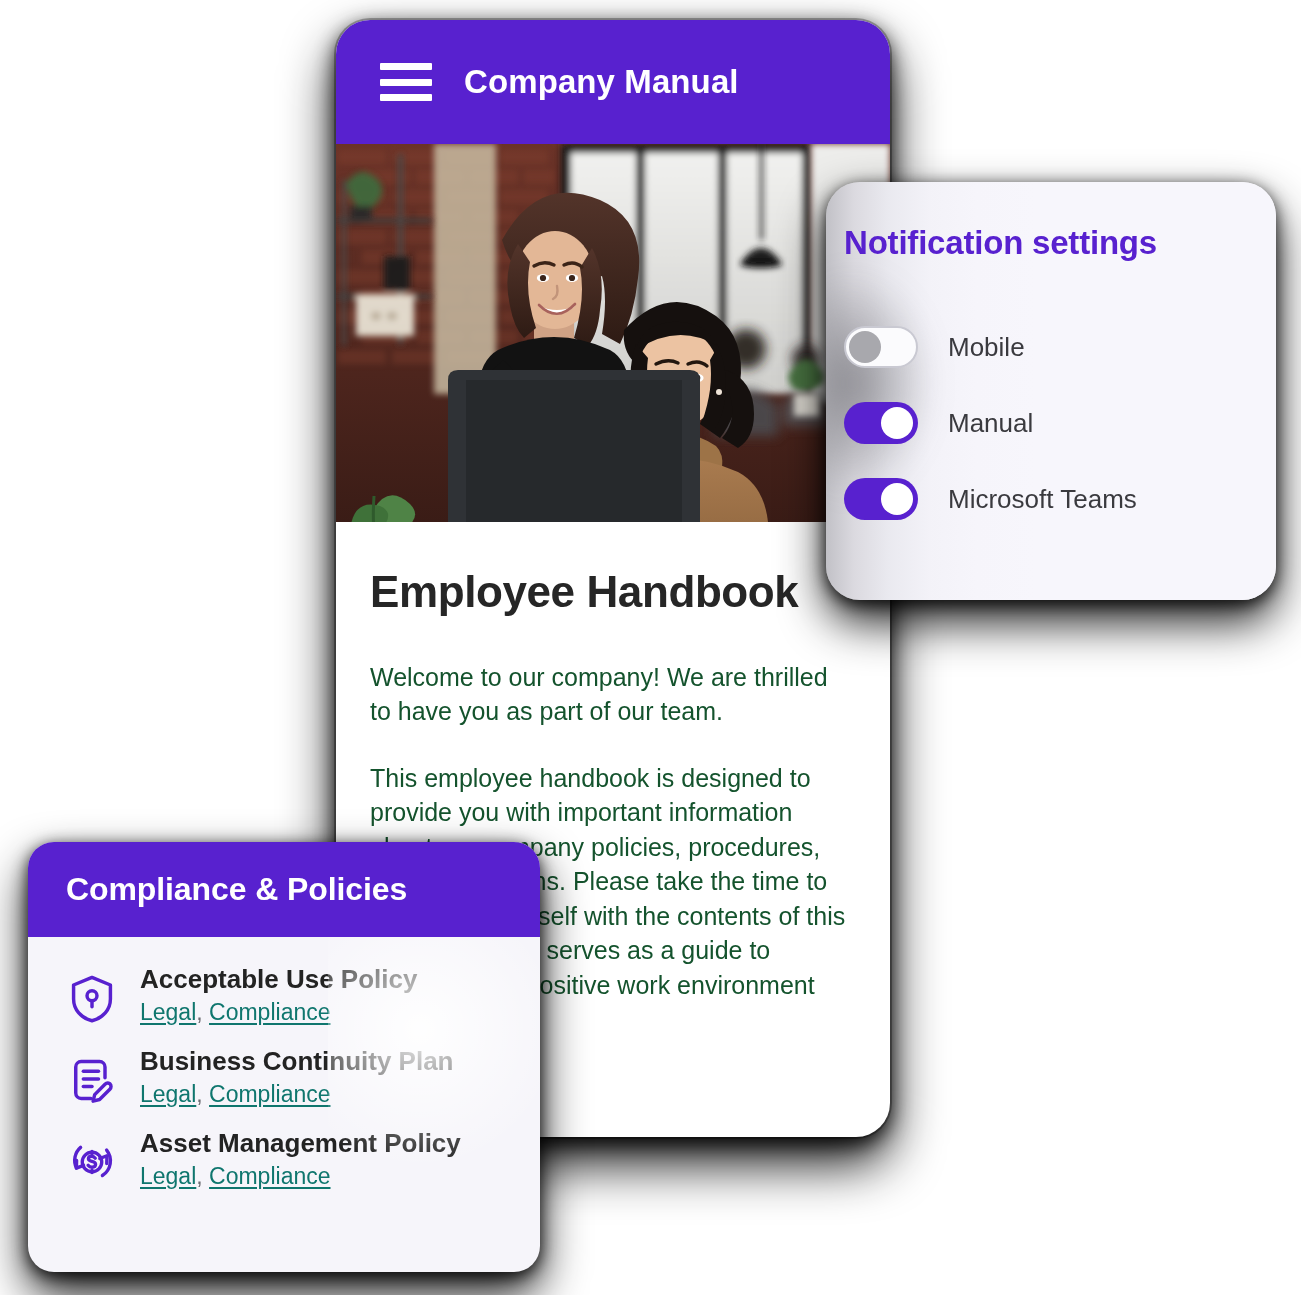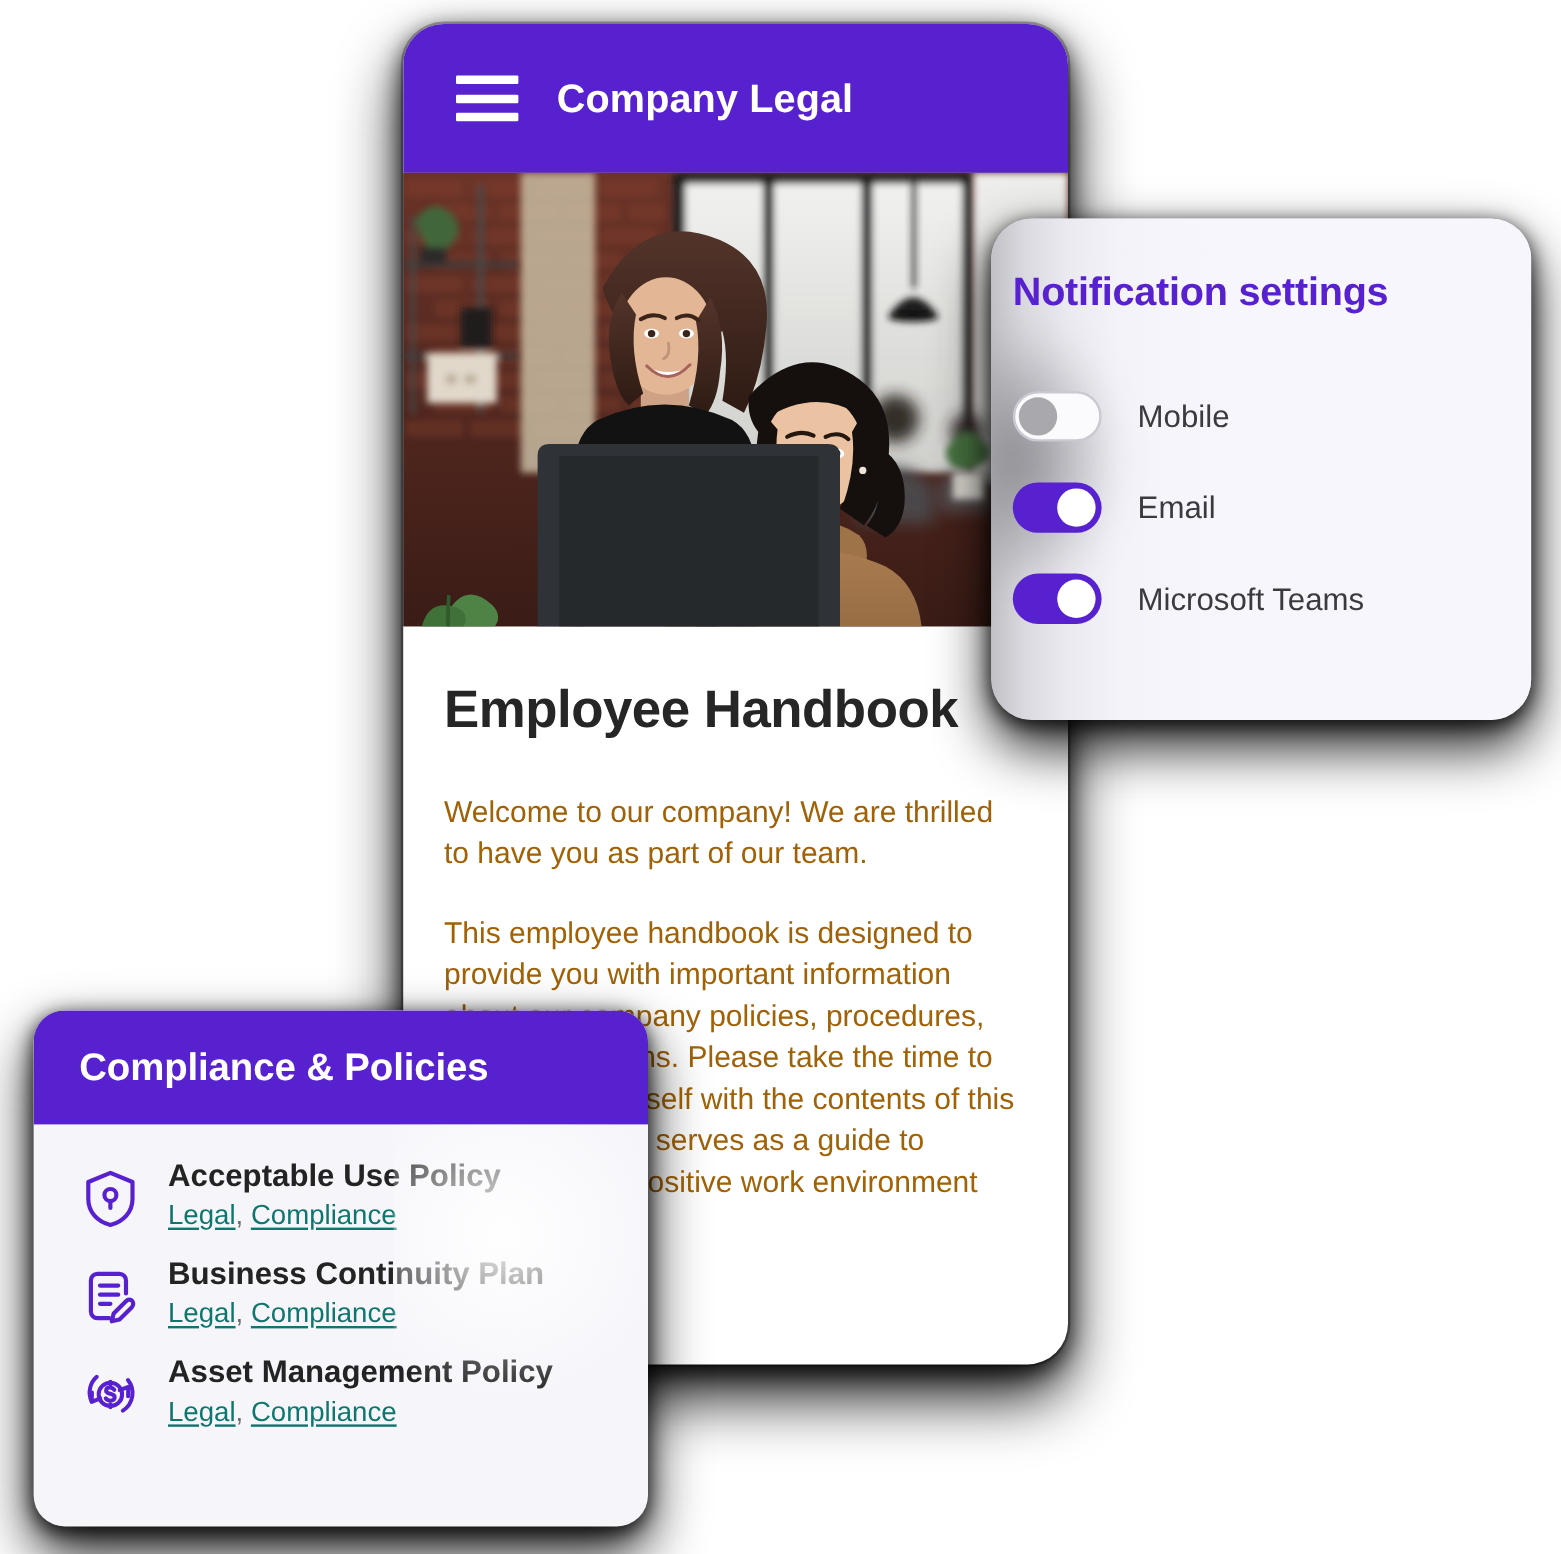--- a/index.html
+++ b/index.html
@@ -85,21 +85,21 @@
     font-size: 44px;
     font-weight: 700;
     color: #262626;
     letter-spacing: -0.4px;
     margin: 0 0 44px 0;
     line-height: 1.08;
   }
   .handbook-para {
     font-size: 25px;
     line-height: 1.38;
-    color: #a16207;
+    color: #14532d;
     margin: 0 0 32px 0;
     max-width: 480px;
   }
 
   
   .notif-card {
     position: absolute;
     left: 826px;
     top: 182px;
     width: 450px;
@@ -276,21 +276,21 @@
 <div id="stage">
 
   <div class="phone-card">
 
     <div class="phone-appbar">
       <div class="hamburger">
         <span></span>
         <span></span>
         <span></span>
       </div>
-      <div class="phone-title">Company Legal</div>
+      <div class="phone-title">Company Manual</div>
     </div>
 
     <div class="phone-photo">
       <svg viewBox="0 0 554 378" preserveAspectRatio="xMidYMid slice">
         <defs>
           <linearGradient id="brickG" x1="0" y1="0" x2="0" y2="1">
             <stop offset="0" stop-color="#6b3328"></stop>
             <stop offset="1" stop-color="#3a1c16"></stop>
           </linearGradient>
           <linearGradient id="winG" x1="0" y1="0" x2="0" y2="1">
@@ -530,21 +530,21 @@
         <div class="toggle off">
           <div class="knob"></div>
         </div>
         <div class="toggle-label">Mobile</div>
       </div>
 
       <div class="toggle-row">
         <div class="toggle on">
           <div class="knob"></div>
         </div>
-        <div class="toggle-label">Email</div>
+        <div class="toggle-label">Manual</div>
       </div>
 
       <div class="toggle-row">
         <div class="toggle on">
           <div class="knob"></div>
         </div>
         <div class="toggle-label">Microsoft Teams</div>
       </div>
     </div>
   </div>

